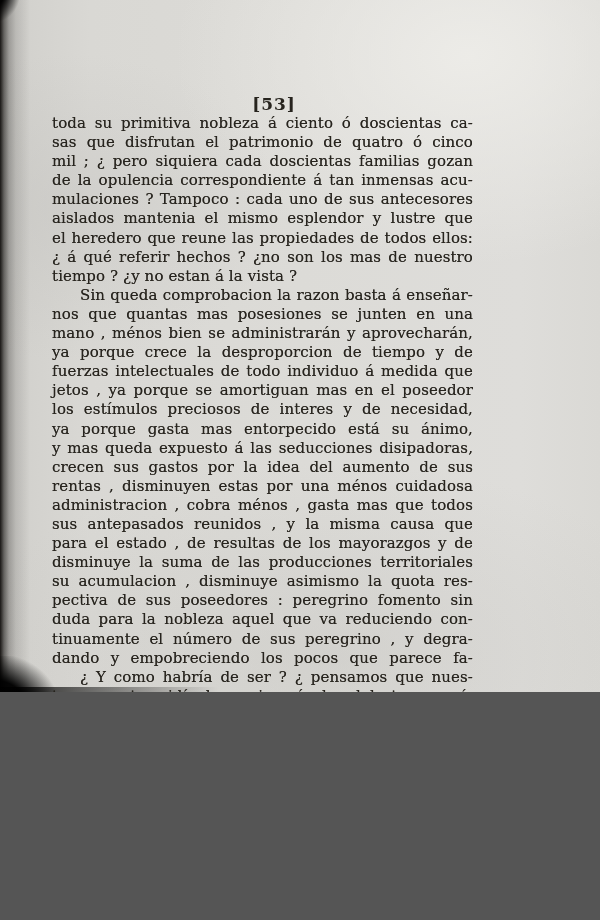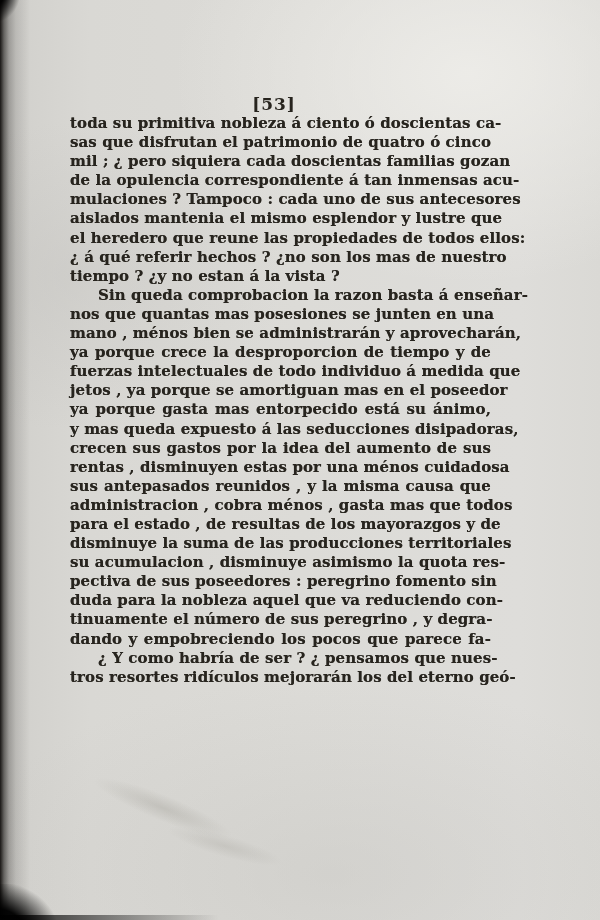--- a/index.html
+++ b/index.html
@@ -3,21 +3,21 @@
 <meta charset="utf-8">
 <style>
   html, body { margin: 0; padding: 0; }
   body {
     width: 600px; height: 920px;
     font-family: "DejaVu Serif", "Liberation Serif", serif;
     background: #555;
   }
   .page {
     position: relative;
-    width: 600px; height: 920px;
+    width: 600px; height: 692px;
     overflow: hidden;
     background:
       radial-gradient(ellipse 420px 300px at 78% 8%, rgba(238,237,233,0.9), rgba(238,237,233,0) 70%),
       radial-gradient(ellipse 300px 220px at 12% 30%, rgba(190,189,186,0.35), rgba(190,189,186,0) 70%),
       radial-gradient(ellipse 500px 260px at 55% 95%, rgba(198,197,193,0.45), rgba(198,197,193,0) 75%),
       linear-gradient(to right, #c6c5c2 0px, #d3d2ce 30px, #d9d8d4 90px, #dcdbd7 300px, #deddda 520px, #dad9d5 600px);
     color: #27241e;
   }
   
   .binding-shadow {
@@ -54,22 +54,22 @@
   }
   .page-number {
     position: absolute;
     left: 64px; width: 420px; top: 94px;
     text-align: center;
     font-size: 17px; font-weight: bold;
     letter-spacing: 1px;
   }
   .text-block {
     position: absolute;
-    left: 70px; top: 114px; width: 421px;
-    font-size: 15px; font-weight: bold;
+    left: 52px; top: 114px; width: 421px;
+    font-size: 15px; font-weight: normal;
     letter-spacing: 0.1px;
     text-shadow: 0 0 0.5px rgba(30,27,22,0.65);
   }
   .line {
     height: 19.1px;
     line-height: 19.1px;
     white-space: nowrap;
     text-align: justify;
     text-align-last: justify;
   }
@@ -98,26 +98,27 @@
     <div class="line">aislados mantenia el mismo esplendor y lustre que</div>
     <div class="line">el heredero que reune las propiedades de todos ellos:</div>
     <div class="line">¿ á qué referir hechos ? ¿no son los mas de nuestro</div>
     <div class="line para-end">tiempo ? ¿y no estan á la vista ?</div>
     <div class="line indent">Sin queda comprobacion la razon basta á enseñar-</div>
     <div class="line">nos que quantas mas posesiones se junten en una</div>
     <div class="line">mano , ménos bien se administrarán y aprovecharán,</div>
     <div class="line">ya porque crece la desproporcion de tiempo y de</div>
     <div class="line">fuerzas intelectuales de todo individuo á medida que</div>
     <div class="line">jetos , ya porque se amortiguan mas en el poseedor</div>
+    <div class="line">los estímulos preciosos de interes y de necesidad,</div>
     <div class="line">ya porque gasta mas entorpecido está su ánimo,</div>
     <div class="line">y mas queda expuesto á las seducciones disipadoras,</div>
     <div class="line">crecen sus gastos por la idea del aumento de sus</div>
     <div class="line">rentas , disminuyen estas por una ménos cuidadosa</div>
+    <div class="line">administracion , cobra ménos , gasta mas que todos</div>
     <div class="line">sus antepasados reunidos , y la misma causa que</div>
-    <div class="line">administracion , cobra ménos , gasta mas que todos</div>
     <div class="line">para el estado , de resultas de los mayorazgos y de</div>
     <div class="line">disminuye la suma de las producciones territoriales</div>
     <div class="line">su acumulacion , disminuye asimismo la quota res-</div>
     <div class="line">pectiva de sus poseedores : peregrino fomento sin</div>
     <div class="line">duda para la nobleza aquel que va reduciendo con-</div>
     <div class="line">tinuamente el número de sus peregrino , y degra-</div>
     <div class="line">dando y empobreciendo los pocos que parece fa-</div>
     <div class="line indent">¿ Y como habría de ser ? ¿ pensamos que nues-</div>
     <div class="line">tros resortes ridículos mejorarán los del eterno geó-</div>
   </div>

